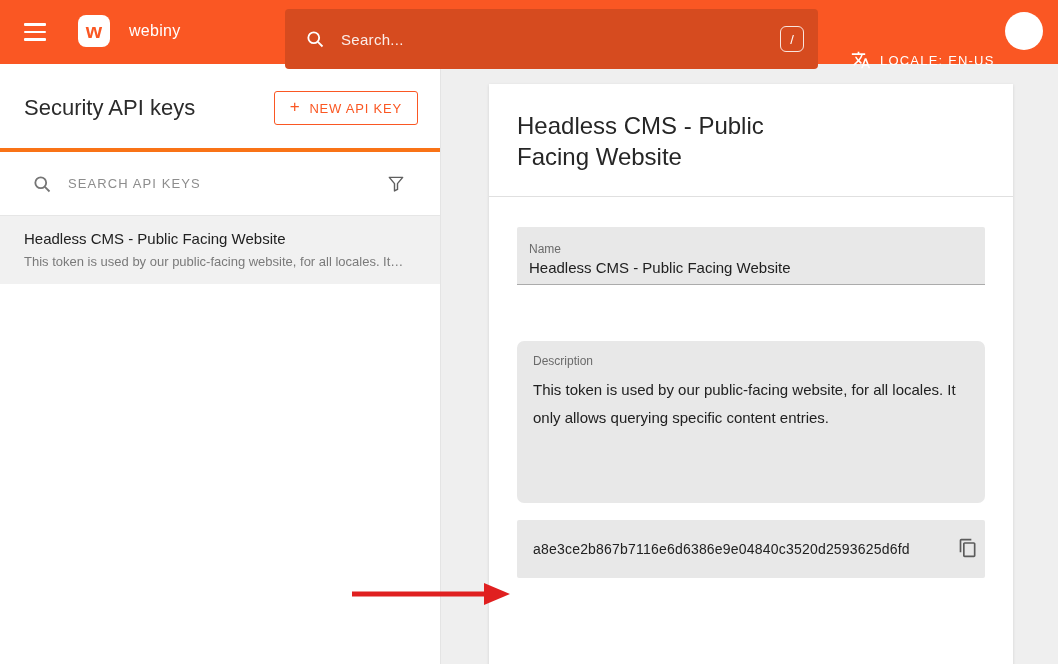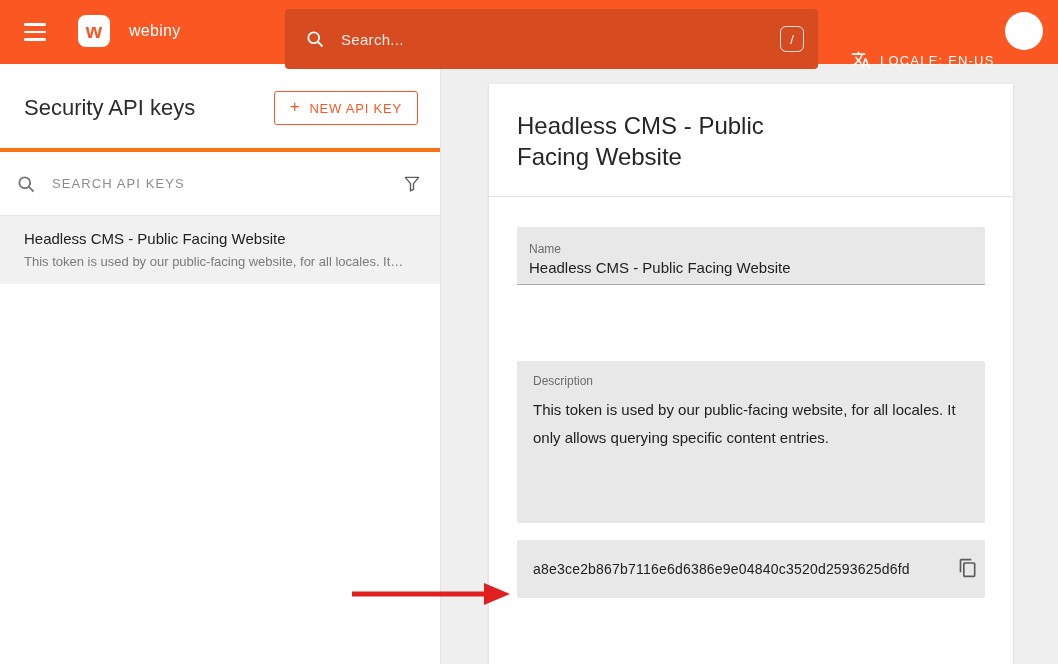--- a/index.html
+++ b/index.html
@@ -25,42 +25,42 @@
   .locale-label { font-size:13px; letter-spacing:1.2px; }
   .avatar { position:absolute; left:1005px; top:12px; width:38px; height:38px; border-radius:50%; background:#fff; cursor:pointer; }
 
   
   .left { position:absolute; left:0; top:64px; width:441px; height:600px; background:#fff; border-right:1px solid #e4e4e4; }
   .left-header { position:relative; height:88px; border-bottom:4px solid #f97316; }
   .left-title { position:absolute; left:24px; top:31px; font-size:22px; color:#2b2b2b; }
   .new-key-btn { position:absolute; right:22px; top:27px; height:34px; padding:0 15px; background:#fff; border:1px solid #fa5723; border-radius:3px; color:#fa5723; font-size:13px; letter-spacing:0.8px; display:flex; align-items:center; gap:9px; cursor:pointer; font-family:"Liberation Sans", sans-serif; }
   .new-key-btn .plus { font-size:17px; font-weight:400; position:relative; top:-1px; }
 
-  .left-search { height:64px; display:flex; align-items:center; padding:0 16px; border-bottom:1px solid #e6e6e6; }
+  .left-search { height:64px; display:flex; align-items:center; padding:0 32px; border-bottom:1px solid #e6e6e6; }
   .left-search .sicon { width:20px; height:20px; flex:0 0 auto; }
   .left-search input { flex:1; margin-left:16px; border:none; outline:none; background:transparent; font-size:13px; letter-spacing:1.1px; color:#444; font-family:"Liberation Sans", sans-serif; }
   .left-search input::placeholder { color:#8d8d8d; }
   .filter-btn { width:24px; height:24px; margin-left:12px; cursor:pointer; display:flex; align-items:center; justify-content:center; }
 
   .list-item { padding:14px 24px 15px; background:#f1f1f1; cursor:pointer; }
   .list-item-title { font-size:15px; color:#212121; margin-bottom:7px; }
   .list-item-desc { font-size:13px; color:#7a7a7a; white-space:nowrap; overflow:hidden; text-overflow:ellipsis; }
 
   
   .right { position:absolute; left:441px; top:64px; width:617px; height:600px; background:#efefef; }
   .card { position:absolute; left:48px; top:20px; width:524px; min-height:610px; background:#fff; box-shadow:0 1px 3px rgba(0,0,0,0.12); }
   .card-header { padding:26px 28px 24px; border-bottom:1px solid #e0e0e0; }
   .card-title { font-size:24px; line-height:31px; color:#262626; max-width:260px; }
   .card-body { padding:30px 28px; }
 
   .field { background:#e8e8e8; border-bottom:1px solid #ababab; border-radius:2px 2px 0 0; padding:15px 12px 8px; }
   .field-label { font-size:12px; color:#6b6b6b; margin-bottom:3px; }
   .field-value { font-size:15px; color:#212121; }
 
-  .textarea-field { background:#e8e8e8; border-radius:2px; margin-top:76px; padding:13px 16px 32px; min-height:162px; }
+  .textarea-field { background:#e8e8e8; border-radius:7px; margin-top:56px; padding:13px 16px 32px; min-height:162px; }
   .textarea-field .field-label { margin-bottom:8px; }
   .textarea-text { font-size:15px; color:#212121; line-height:28px; }
 
   .token-label { margin-top:58px; font-size:15px; color:#212121; }
   .token-field { margin-top:17px; height:58px; background:#e8e8e8; border-radius:2px; display:flex; align-items:center; justify-content:space-between; padding:0 16px;gap:48px; }
   .token-value { font-size:14px; color:#212121; letter-spacing:0.2px; }
   .copy-btn { width:26px; height:26px; display:flex; align-items:center; justify-content:center; cursor:pointer; background:transparent; border:none; }
 
   .arrow-annotation { position:absolute; left:350px; top:580px; z-index:9; pointer-events:none; }
 </style>

